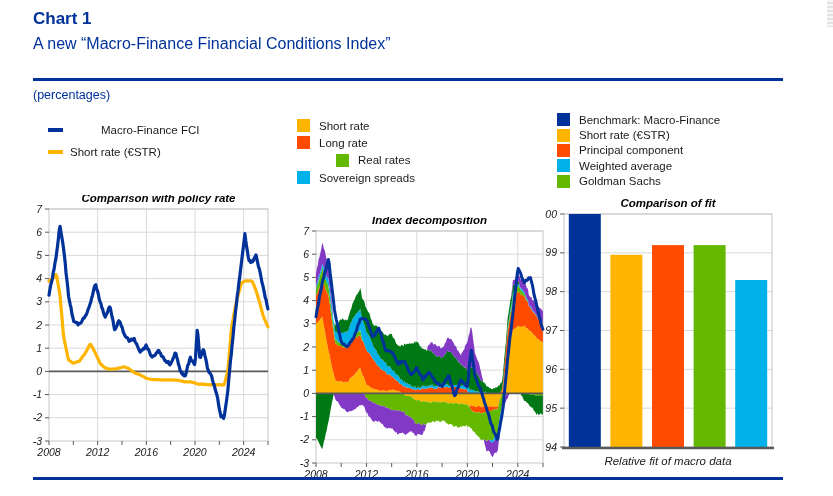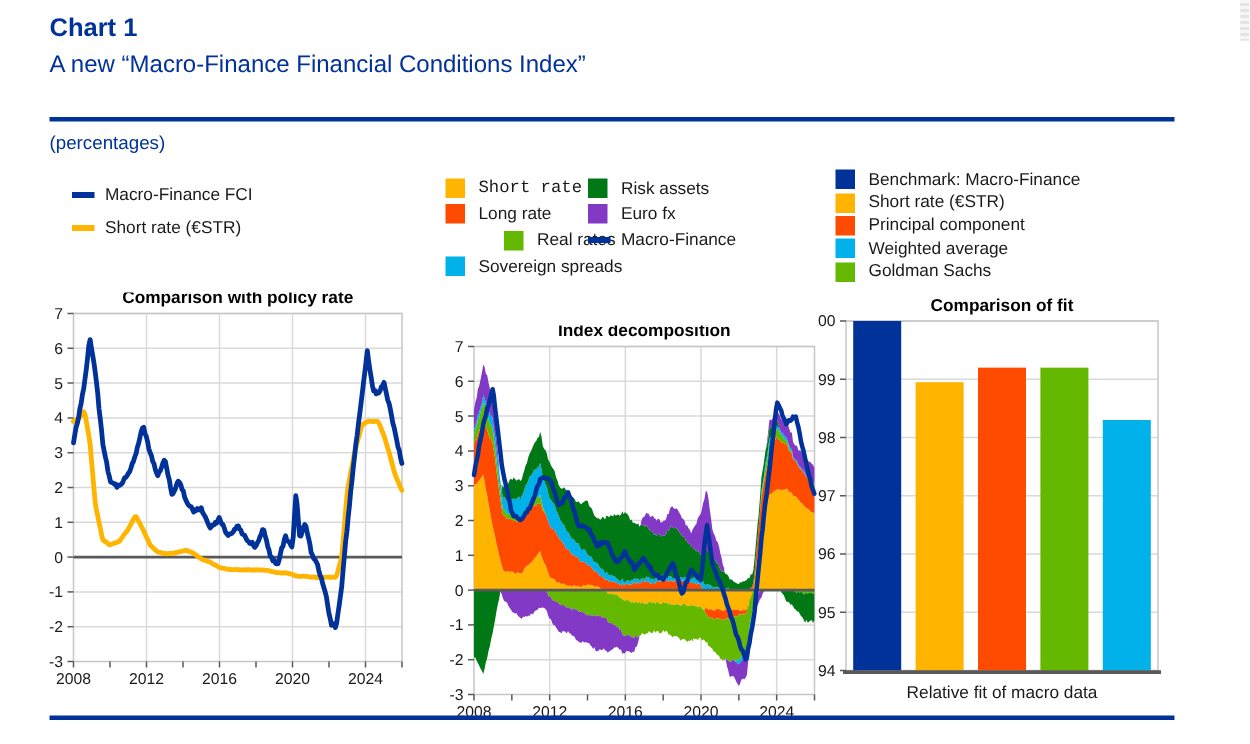--- a/index.html
+++ b/index.html
@@ -10,79 +10,65 @@
   .rule{position:absolute;left:33px;width:750px;height:3px;background:#003299;}
   .rule.top-rule{top:78px;}
   .rule.bottom-rule{top:477px;}
   .unit{position:absolute;left:33px;top:88px;font-size:12.5px;color:#003299;}
   .legend{position:absolute;display:flex;flex-direction:column;}
   .legend .li{display:flex;align-items:center;height:100%;}
   .mk{display:inline-block;flex:0 0 auto;margin-right:9px;}
   .mk.square{width:13px;height:13px;}
   .mk.line{width:15px;height:4px;margin-right:7px;}
   .lbl{font-size:11.5px;color:#1a1a1a;white-space:nowrap;}
-  .panel{position:absolute;}
+  .panel{position:absolute;font-style:italic;}
   svg text{font-family:"Liberation Sans",sans-serif;}
   .ptitle{font-size:11.5px;font-weight:bold;fill:#000000;}
   .tick{font-size:10.5px;fill:#1a1a1a;}
   .xlab{font-size:11.5px;fill:#1a1a1a;}
   .scrollbar-fragment{position:absolute;right:0;top:0;width:6px;height:27px;background:#e9e9e9;
         background-image:repeating-linear-gradient(#f6f6f6 0 2px,#e3e3e3 2px 4px);}
 </style>
 </head>
 <body>
 
 <div class="page">
 
   <div class="kicker">Chart 1</div>
   <div class="fig-title">A new “Macro-Finance Financial Conditions Index”</div>
   <div class="rule top-rule"></div>
   <div class="unit">(percentages)</div>
 
   <div class="legend" style="left:48px;top:119px;">
-      <div class="li" style="height: 22px;">
+      <div class="li" style="height: 22px; gap: 31px;">
         <span class="mk line" style="background: rgb(0, 50, 153);"></span>
         <span class="lbl">Macro-Finance FCI</span>
       </div>
       <div class="li" style="height: 22px;">
         <span class="mk line" style="background: rgb(255, 180, 0);"></span>
         <span class="lbl">Short rate (€STR)</span>
       </div>
     </div>
 
   <div class="legend" style="left:297px;top:117px;">
-      <div class="li" style="height: 17.3px; font-family: Liberation Mono, monospace;">
+      <div class="li" style="height: 17.3px;">
         <span class="mk square" style="background: rgb(255, 180, 0);"></span>
         <span class="lbl">Short rate</span>
       </div>
       <div class="li" style="height: 17.3px;">
         <span class="mk square" style="background: rgb(255, 75, 0);"></span>
         <span class="lbl">Long rate</span>
       </div>
       <div class="li" style="height: 17.3px; padding-left: 39px;">
         <span class="mk square" style="background: rgb(101, 184, 0);"></span>
         <span class="lbl">Real rates</span>
       </div>
       <div class="li" style="height: 17.3px; justify-content: flex-end;">
         <span class="mk square" style="background: rgb(0, 177, 234);"></span>
         <span class="lbl">Sovereign spreads</span>
-      </div>
-    </div>
-  <div class="legend" style="left:392px;top:117px;">
-      <div class="li" style="height: 17.3px;">
-        <span class="mk square" style="background: rgb(0, 120, 22);"></span>
-        <span class="lbl">Risk assets</span>
-      </div>
-      <div class="li" style="height: 17.3px;">
-        <span class="mk square" style="background: rgb(129, 57, 198);"></span>
-        <span class="lbl">Euro fx</span>
-      </div>
-      <div class="li" style="height: 17.3px;">
-        <span class="mk line" style="background: rgb(0, 50, 153);"></span>
-        <span class="lbl">Macro-Finance</span>
       </div>
     </div>
 
   <div class="legend" style="left:557px;top:112px;">
       <div class="li" style="height: 15.4px;">
         <span class="mk square" style="background: rgb(0, 50, 153);"></span>
         <span class="lbl">Benchmark: Macro-Finance</span>
       </div>
       <div class="li" style="height: 15.4px;">
         <span class="mk square" style="background: rgb(255, 180, 0);"></span>

